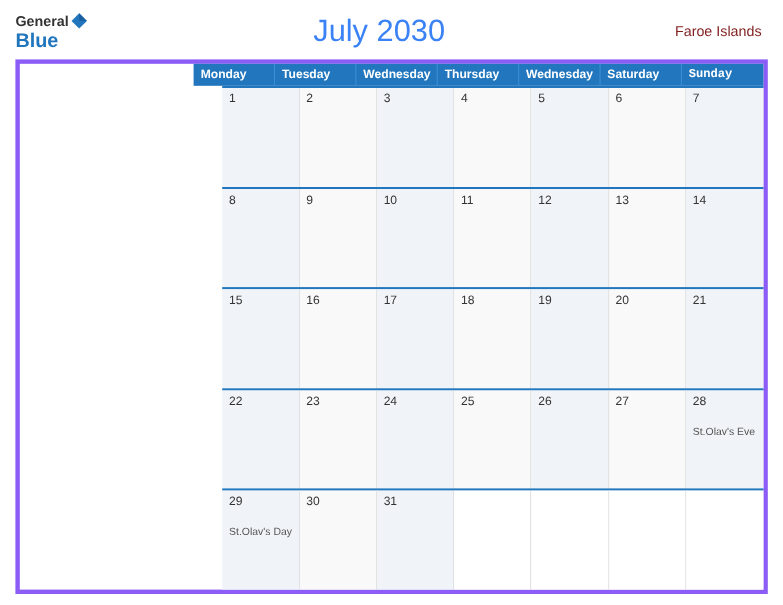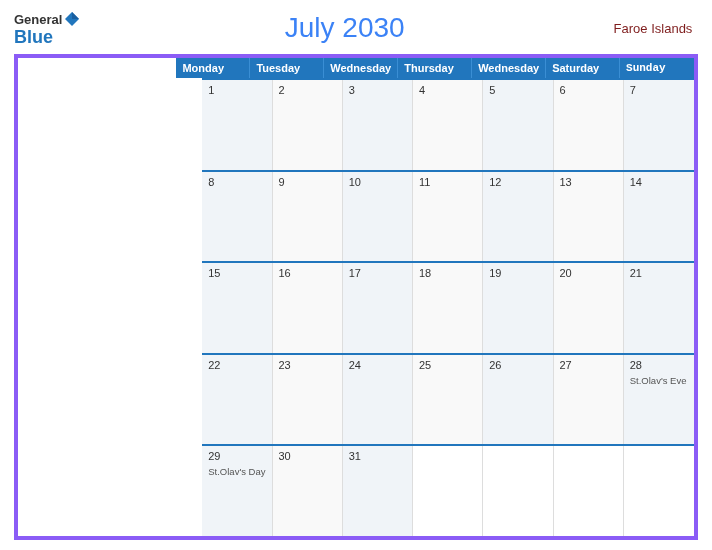--- a/index.html
+++ b/index.html
@@ -123,21 +123,21 @@
       background: #fff;
     }
     .day-num {
       font-size: 11px;
       color: #333;
       font-weight: normal;
     }
     .event-text {
       font-size: 9.5px;
       color: #555;
-      margin-top: 4px;
+      margin-top: 16px;
     }
   </style>
 </head>
 <body>
 
 <div class="page">
 
   <div class="header">
 
     <div class="logo">

